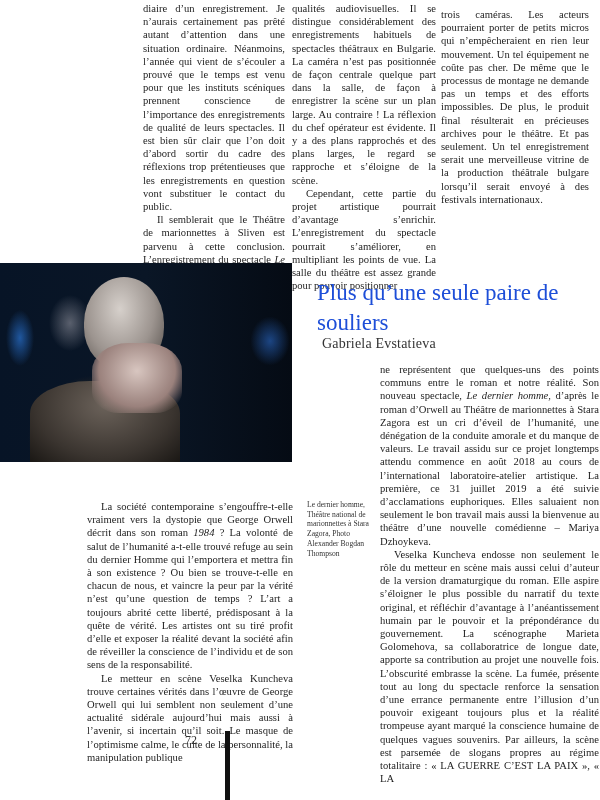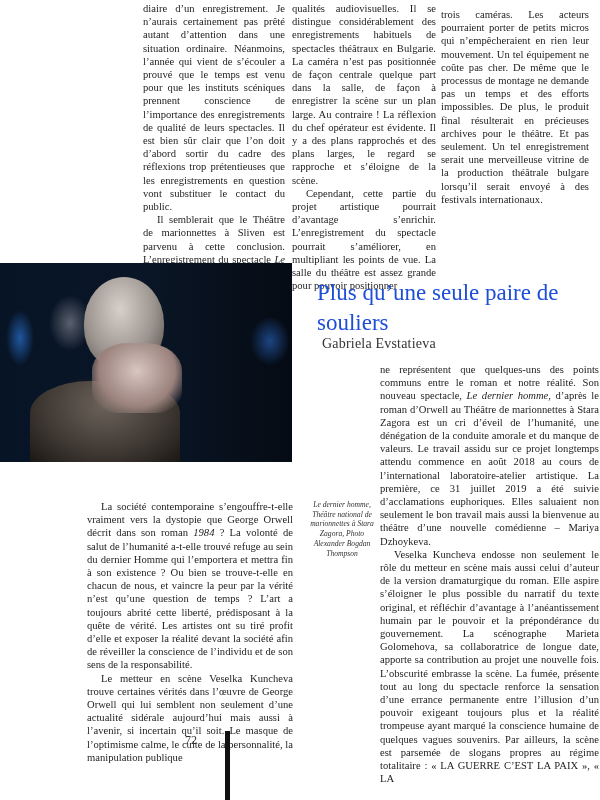--- a/index.html
+++ b/index.html
@@ -35,21 +35,21 @@
                    border-radius:40% 40% 0 0;
                    background:radial-gradient(ellipse at 50% 30%, #6b625a 0%, #3a342f 65%, #1a1714 100%); }
 
     #headline { position:absolute; left:305px; top:266px; width:295px; margin:12px;
                 font-weight:normal; font-size:23px; line-height:30px; color:#1d4ed8;
                 font-family:"Liberation Serif", "DejaVu Serif", serif; }
     #byline { position:absolute; left:322px; top:336px; font-size:14px; color:#333;
               letter-spacing:0.2px; }
 
     #caption { position:absolute; left:307px; top:500px; width:70px; font-size:7.6px;
-               line-height:9.7px; font-style:italic; color:#333; text-align:center; }
+               line-height:9.7px; color:#333; text-align:left; }
 
     #bottom-col-1 { left:87px; top:500px; width:206px; }
     #bottom-col-2 { left:380px; top:363px; width:219px; }
 
     #page-number { position:absolute; left:185px; top:733px; font-size:12px; color:#333; }
     #page-bar { position:absolute; left:225px; top:731px; width:5px; height:69px; background:#111; }
   </style>
 </head>
 <body>
 

